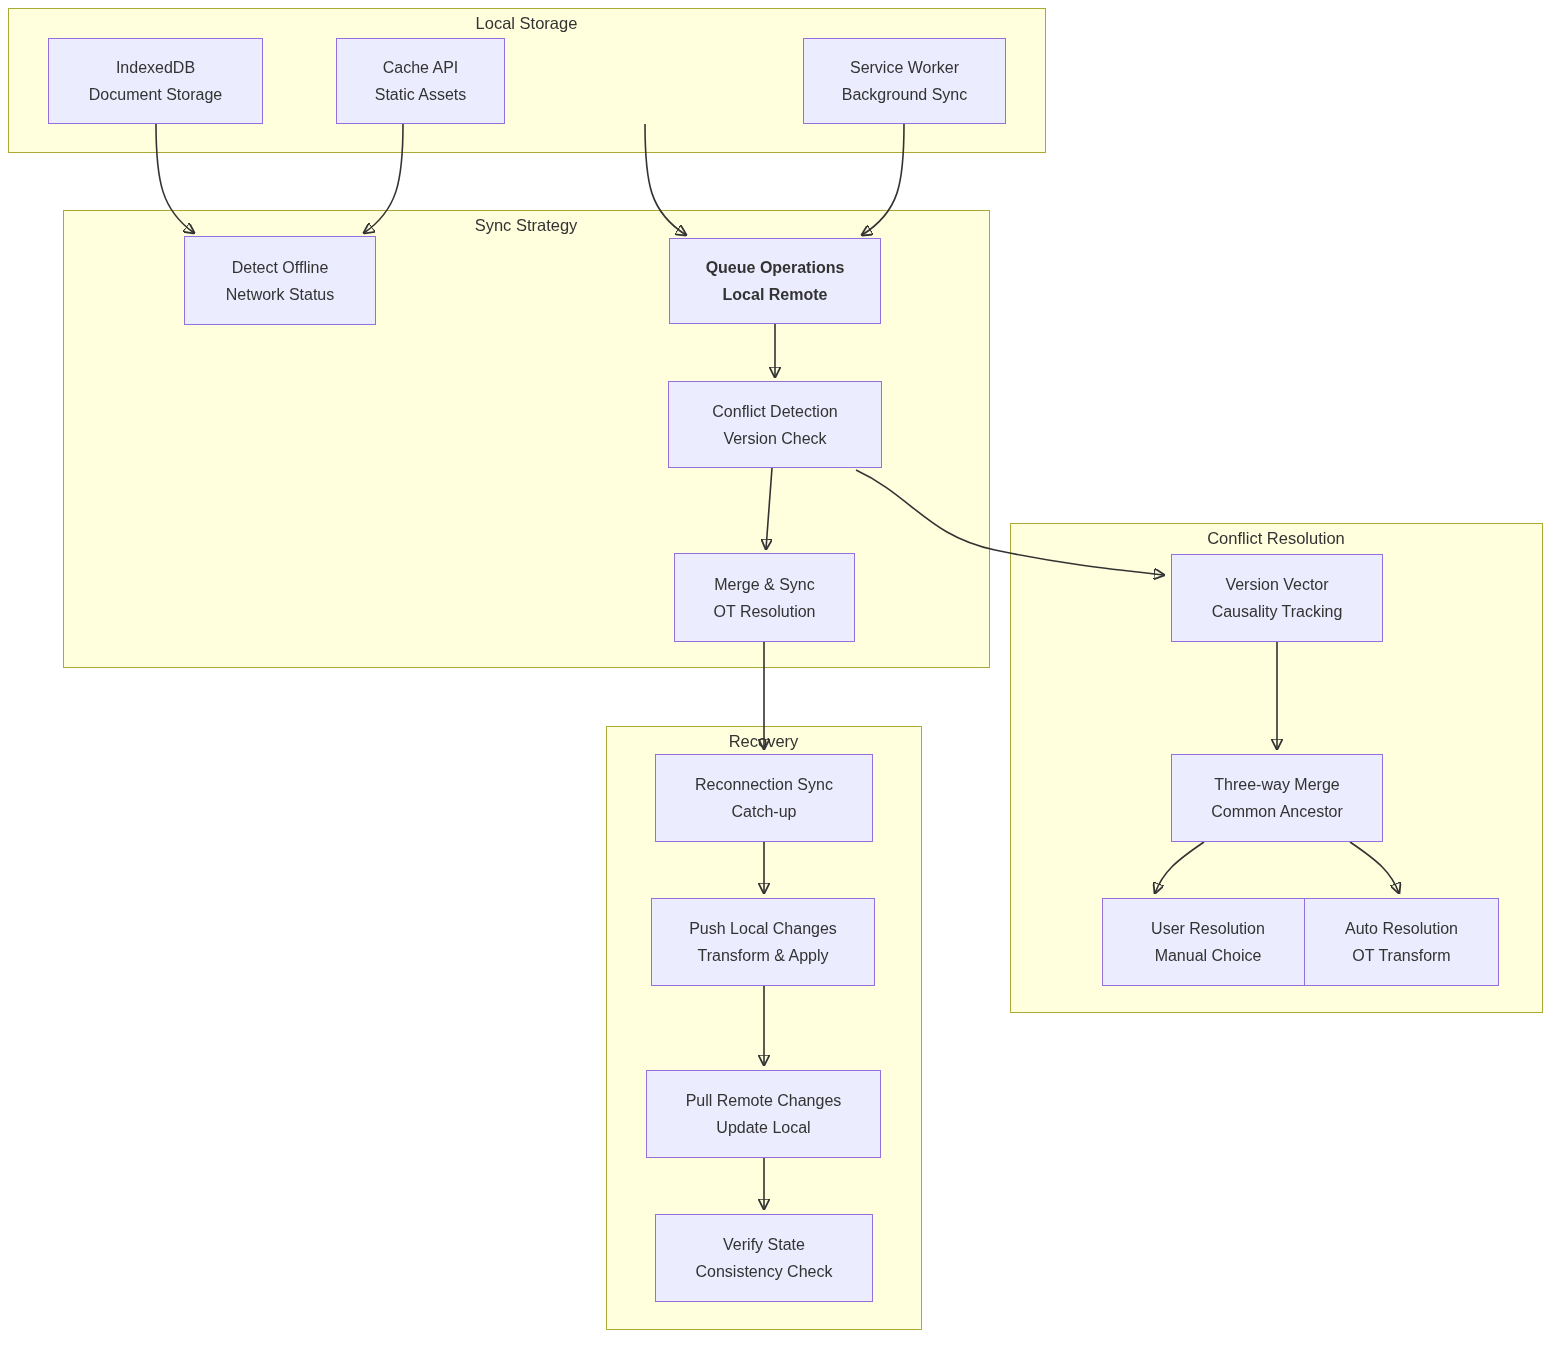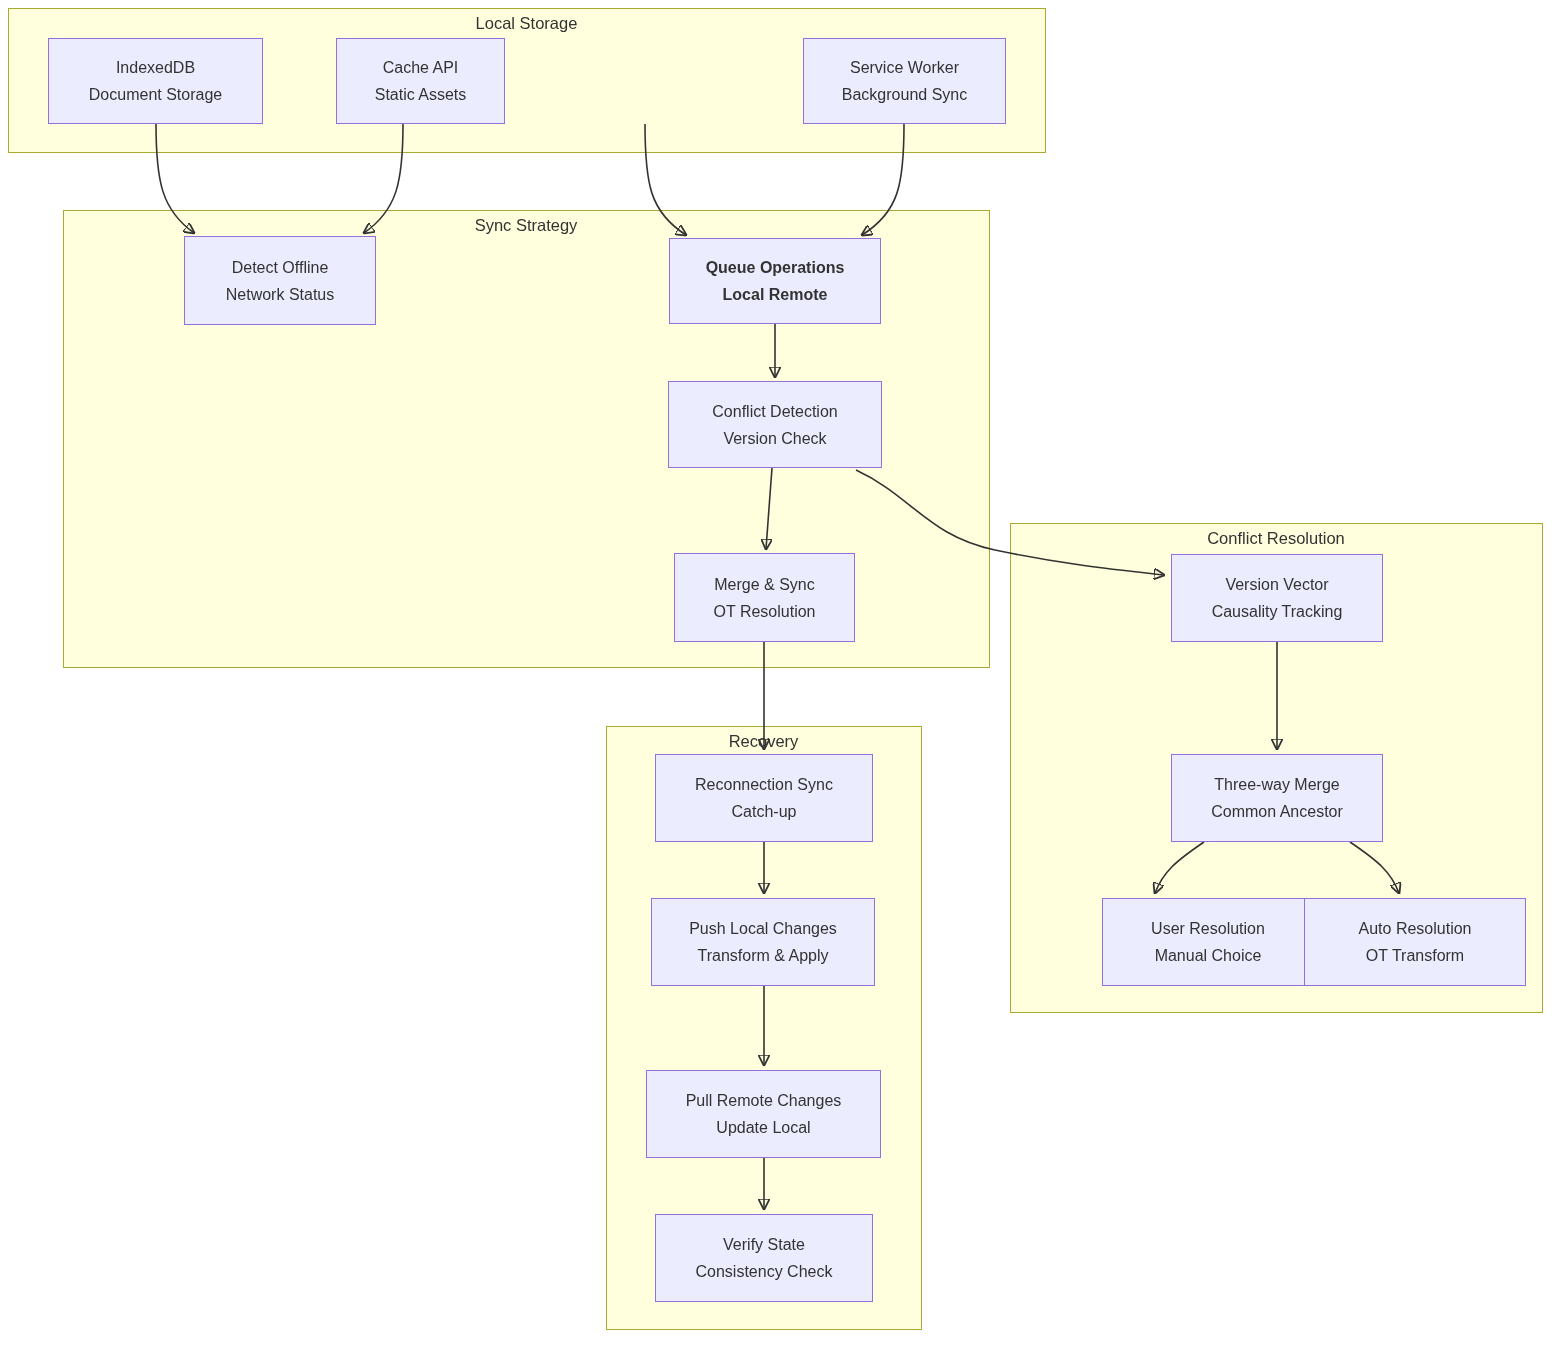--- a/index.html
+++ b/index.html
@@ -62,21 +62,21 @@
   #n-cache       { left: 336px;  top: 38px;   width: 169px; height: 86px; }
   #n-localops    { left: 543px;  top: 38px;   width: 204px; height: 86px; }
   #n-sw          { left: 803px;  top: 38px;   width: 203px; height: 86px; }
   #n-detect      { left: 184px;  top: 236px;  width: 192px; height: 89px; }
   #n-queue       { left: 669px;  top: 238px;  width: 212px; height: 86px; font-weight: bold; }
   #n-conflictdet { left: 668px;  top: 381px;  width: 214px; height: 87px; }
   #n-merge       { left: 674px;  top: 553px;  width: 181px; height: 89px; }
   #n-vv          { left: 1171px; top: 554px;  width: 212px; height: 88px; }
   #n-3wm         { left: 1171px; top: 754px;  width: 212px; height: 88px; }
   #n-userres     { left: 1056px; top: 898px;  width: 212px; height: 88px; margin-left: 46px; }
-  #n-autores     { left: 1304px; top: 898px;  width: 222px; height: 88px; }
+  #n-autores     { left: 1304px; top: 898px;  width: 195px; height: 88px; }
   #n-reconn      { left: 655px;  top: 754px;  width: 218px; height: 88px; }
   #n-push        { left: 651px;  top: 898px;  width: 224px; height: 88px; }
   #n-pull        { left: 646px;  top: 1070px; width: 235px; height: 88px; }
   #n-verify      { left: 655px;  top: 1214px; width: 218px; height: 88px; }
 </style>
 </head>
 <body>
 
 <div class="stage">
 

